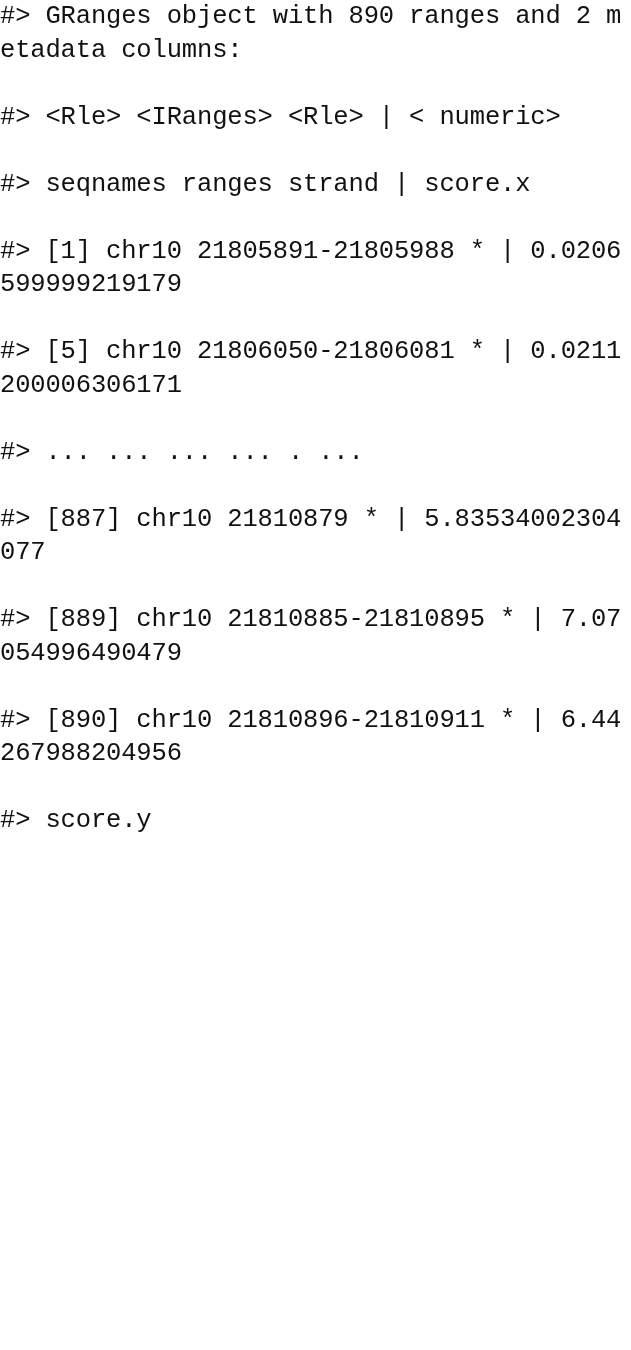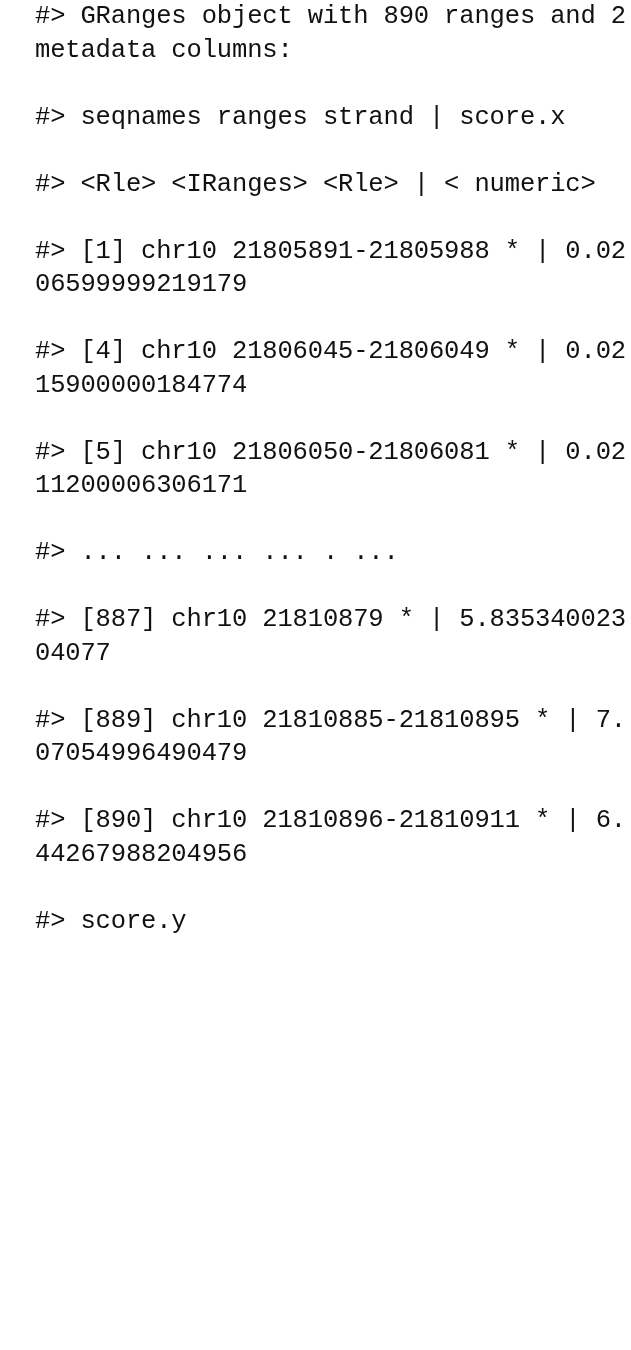--- a/index.html
+++ b/index.html
@@ -29,31 +29,29 @@
     white-space: pre-wrap;
     word-break: break-all;
     overflow-wrap: anywhere;
     -webkit-font-smoothing: none;
   }
   .console-line {
     display: block;
     white-space: pre-wrap;
     word-break: break-all;
     overflow-wrap: anywhere;
-    margin-left: 35px;
   }
 </style>
 </head>
 <body>
 
 <pre id="console-output"><span class="console-line">#&gt; GRanges object with 890 ranges and 2 metadata columns:</span>
+<span class="console-line">#&gt; &lt;Rle&gt; &lt;IRanges&gt; &lt;Rle&gt; | &lt; numeric&gt;</span>
 <span class="console-line">#&gt; seqnames ranges strand | score.x</span>
-<span class="console-line">#&gt; &lt;Rle&gt; &lt;IRanges&gt; &lt;Rle&gt; | &lt; numeric&gt;</span>
 <span class="console-line">#&gt; [1] chr10 21805891-21805988 * | 0.0206599999219179</span>
-<span class="console-line">#&gt; [4] chr10 21806045-21806049 * | 0.0215900000184774</span>
 <span class="console-line">#&gt; [5] chr10 21806050-21806081 * | 0.0211200006306171</span>
 <span class="console-line">#&gt; ... ... ... ... . ...</span>
 <span class="console-line">#&gt; [887] chr10 21810879 * | 5.83534002304077</span>
 <span class="console-line">#&gt; [889] chr10 21810885-21810895 * | 7.07054996490479</span>
 <span class="console-line">#&gt; [890] chr10 21810896-21810911 * | 6.44267988204956</span>
 <span class="console-line">#&gt; score.y</span>
 
 
 
 

